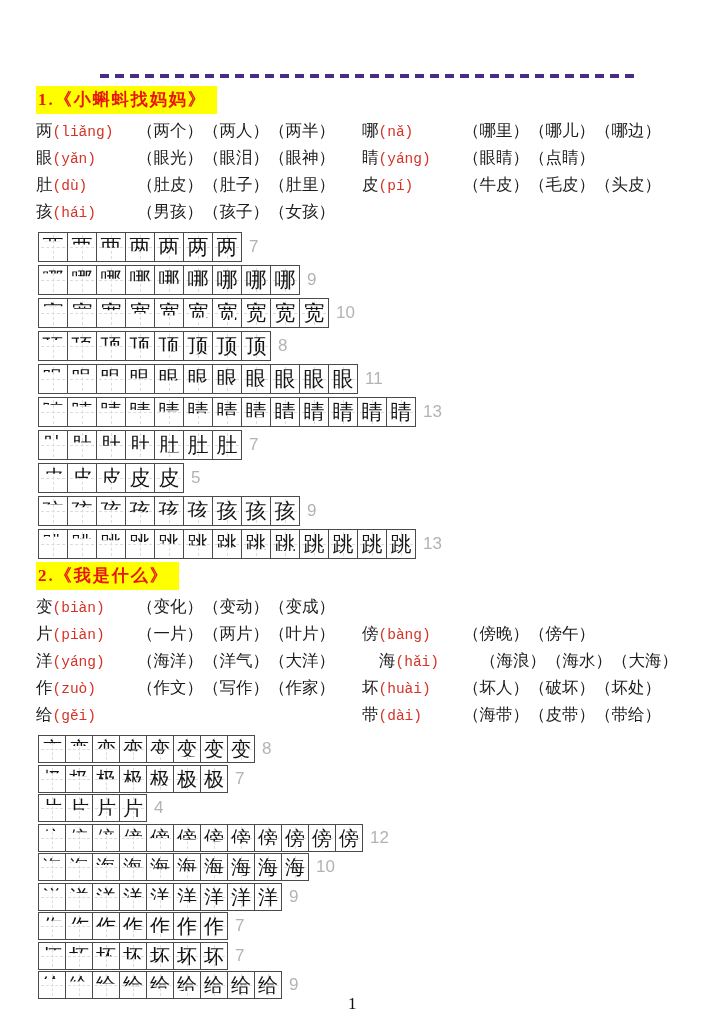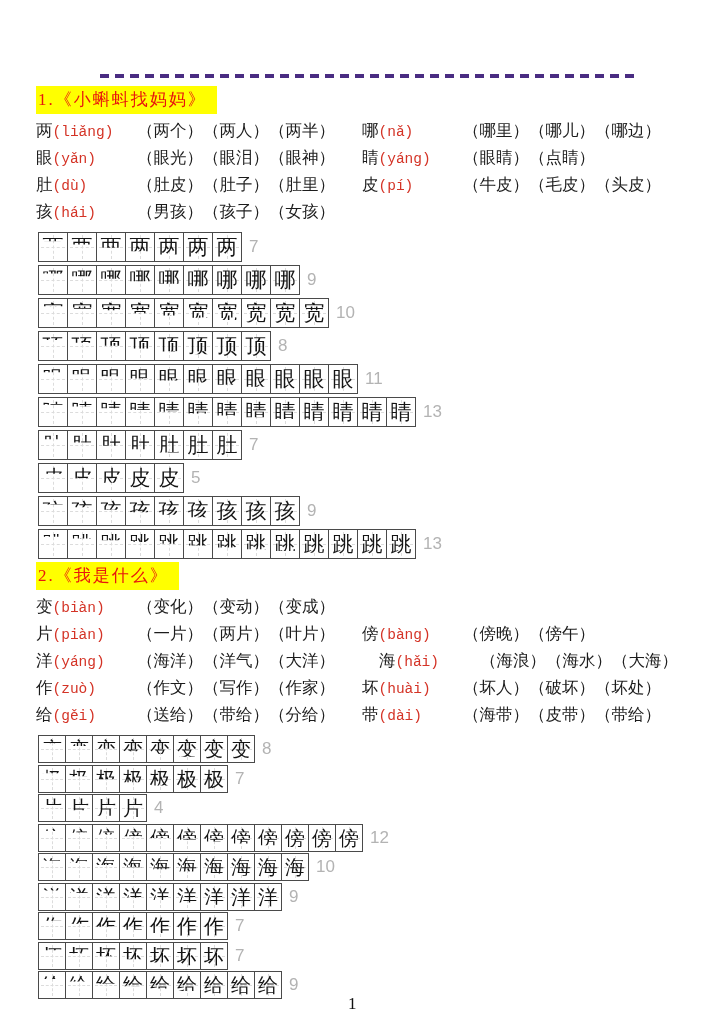--- a/index.html
+++ b/index.html
@@ -9,21 +9,21 @@
   }
   .dashed-line{
     position:absolute;left:100px;top:74px;width:537px;height:4px;
     background:repeating-linear-gradient(90deg,#4a2c82 0 9px,transparent 9px 15px);
   }
   #sections{position:absolute;left:36px;top:86px;right:18px;}
   .section{margin:0;}
   .section + .section{margin-top:2px;}
   .section-title{
     display:inline-block;background:#ffff00;color:#e8150d;
-    font-size:17px;font-weight:normal;letter-spacing:2px;
+    font-size:17px;font-weight:bold;letter-spacing:2px;
     padding:2px 10px 3px 2px;margin:0 0 4px 0;
   }
   .vocab{font-size:16.5px;line-height:25px;}
   .vocab-row{display:flex;}
   .entry{display:flex;white-space:nowrap;}
   .entry.left{width:326px;flex:none;}
   .entry.right{flex:1;}
   .head{display:inline-block;width:101px;flex:none;}
   .vchar{color:#1c1c1c;}
   .pinyin{color:#d43326;font-family:"Liberation Mono", monospace;font-size:14.5px;}
@@ -622,21 +622,20 @@
             <span class="words">（作文）（写作）（作家）</span>
           </span>
           <span class="entry right">
             <span class="head"><span class="vchar">坏</span><span class="pinyin">(huài)</span></span>
             <span class="words">（坏人）（破坏）（坏处）</span>
           </span>
         </div>
         <div class="vocab-row">
           <span class="entry left">
             <span class="head"><span class="vchar">给</span><span class="pinyin">(gěi)</span></span>
-            <span class="words">（送给）（带给）（分给）</span>
           </span>
           <span class="entry right">
             <span class="head"><span class="vchar">带</span><span class="pinyin">(dài)</span></span>
             <span class="words">（海带）（皮带）（带给）</span>
           </span>
         </div>
       </div><div class="strokes">
         <div class="stroke-row">
           <div class="cell">
             <i class="gv"></i>

